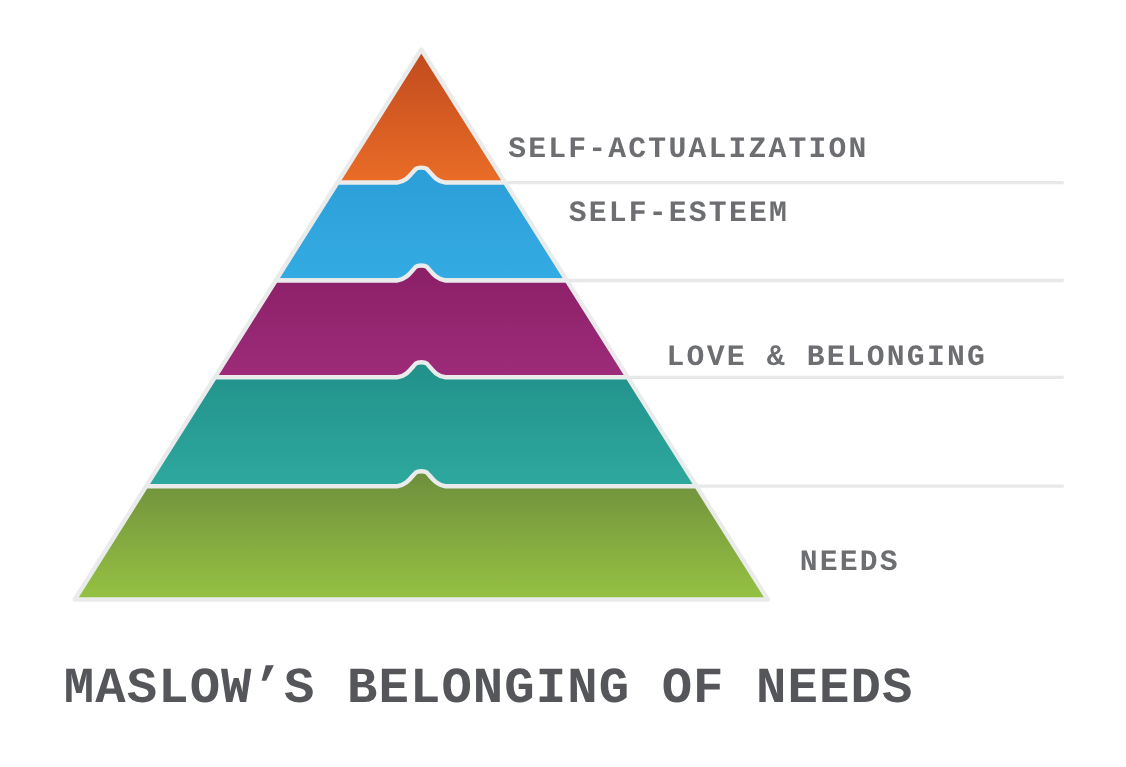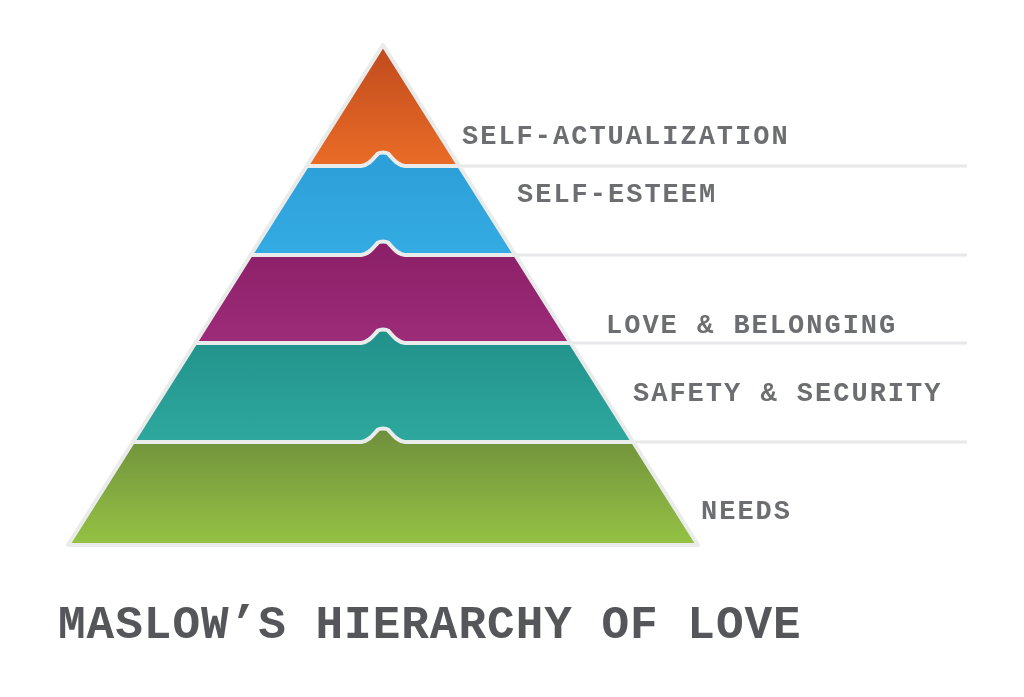--- a/index.html
+++ b/index.html
@@ -28,21 +28,21 @@
   }
   .level-label {
     position: absolute;
     font-weight: 700;
     font-size: 27px;
     line-height: 30px;
     letter-spacing: 2px;
     color: #6d6e71;
     white-space: nowrap;
   }
-  .level-label .line2 { margin-left: 0; }
+  .level-label .line2 { margin-left: 26px; }
   .diagram-title {
     position: absolute;
     left: 58px;
     top: 602px;
     font-weight: 700;
     font-size: 46px;
     line-height: 48px;
     letter-spacing: 1px;
     color: #55565a;
     white-space: nowrap;
@@ -88,22 +88,21 @@
     <path class="layer" fill="url(#g3)" d="M 195.3 343 L 361 343 c 9 -1 13 -8.5 17 -12.5 c 2 -1.5 8 -1.5 10 0 c 4 4 8 11.5 17 12.5 L 570.7 343 L 633.1 442 L 132.9 442 Z"></path>
     <path class="layer" fill="url(#g4)" d="M 132.9 442 L 361 442 c 9 -1 13 -8.5 17 -12.5 c 2 -1.5 8 -1.5 10 0 c 4 4 8 11.5 17 12.5 L 633.1 442 L 698 545 L 68 545 Z"></path>
   </svg>
 
   <div class="level-label" style="left:462px; top:122px;">SELF-ACTUALIZATION</div>
 
   <div class="level-label" style="left:517px; top:180px;">SELF-ESTEEM</div>
 
   <div class="level-label" style="left:606px; top:287px;margin-top:24px;">LOVE &amp; BELONGING</div>
 
-  <div class="level-label" style="left:633px; top:379px;">SAFETY &amp; SECURITY</div>
 
   <div class="level-label" style="left:701px; top:467px;">
     <br>
     <span class="line2">NEEDS</span>
   </div>
 
-  <div class="diagram-title">MASLOW’S HIERARCHY OF LOVE</div>
+  <div class="diagram-title">MASLOW’S BELONGING OF NEEDS</div>
 
 </div>
 
 </body></html>

